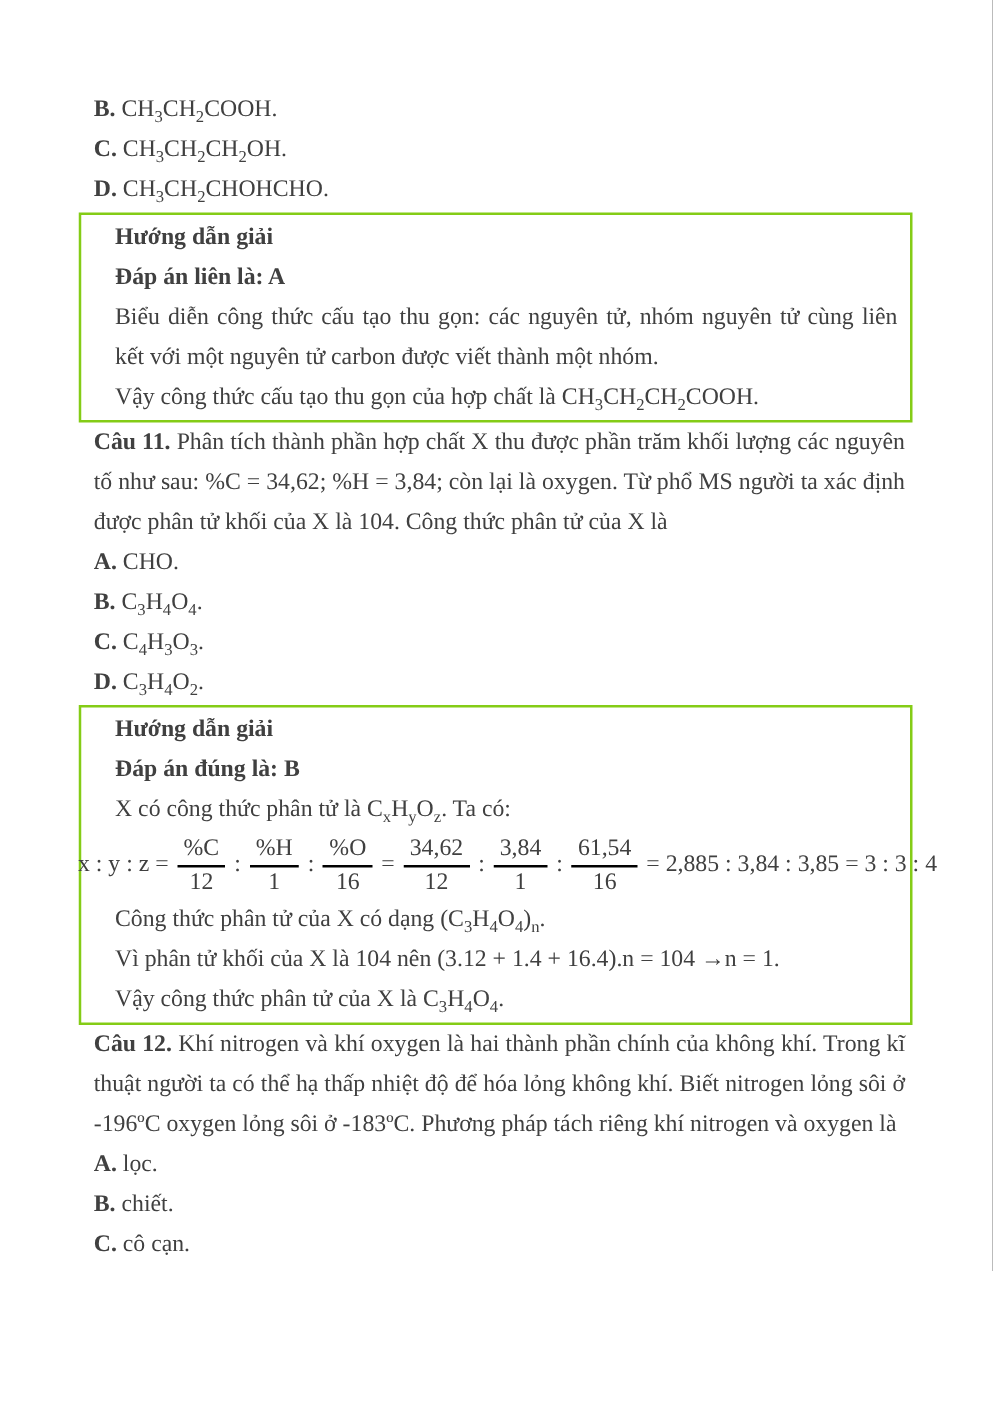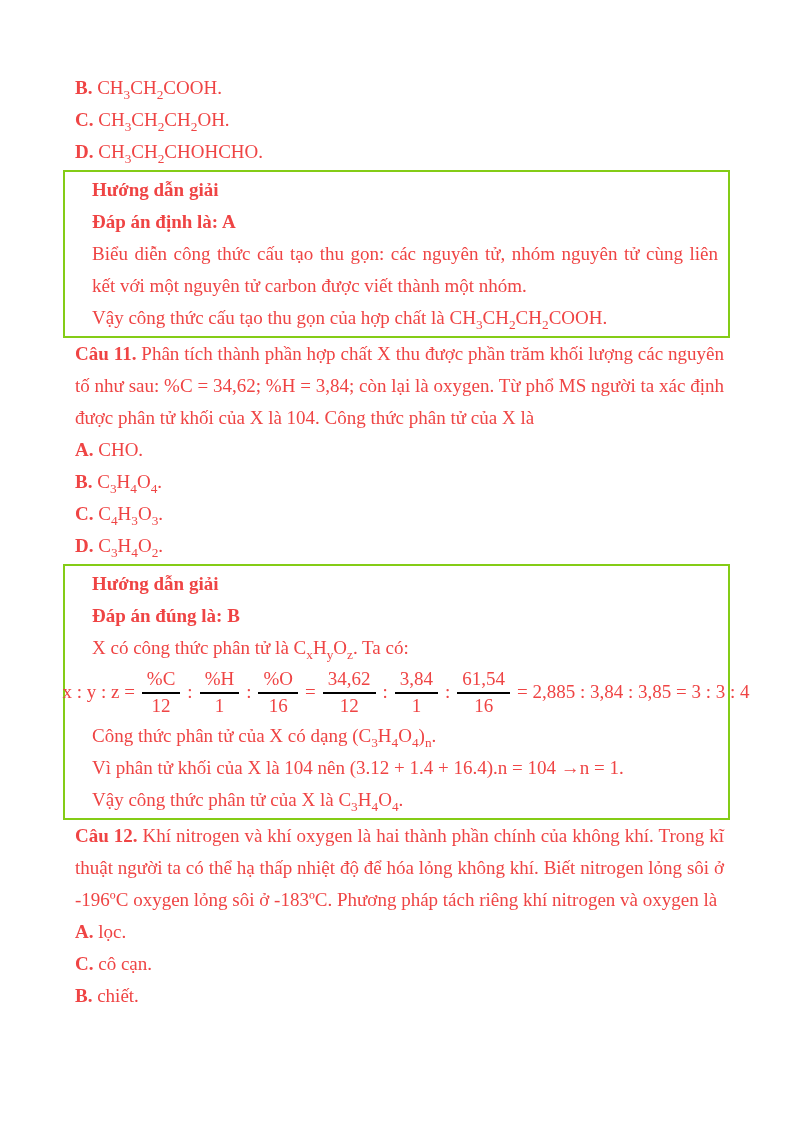--- a/index.html
+++ b/index.html
@@ -3,21 +3,21 @@
 <meta charset="utf-8">
 <style>
   html, body { margin: 0; padding: 0; background: #888; }
   .page {
     position: relative;
     width: 794px;
     height: 1122px;
     margin: 0 auto;
     background: #ffffff;
     font-family: "Liberation Serif", "DejaVu Serif", serif;
-    color: #ef4444;
+    color: #404040;
     overflow: hidden;
   }
   .content {
     position: absolute;
     left: 63px;
     top: 72px;
     width: 667px;
     font-size: 19px;
     line-height: 32px;
   }
@@ -61,21 +61,21 @@
 
 <div class="page">
   <div class="content">
 
     <p class="txt"><b>B.</b> CH<sub>3</sub>CH<sub>2</sub>COOH.</p>
     <p class="txt"><b>C.</b> CH<sub>3</sub>CH<sub>2</sub>CH<sub>2</sub>OH.</p>
     <p class="txt"><b>D.</b> CH<sub>3</sub>CH<sub>2</sub>CHOHCHO.</p>
 
     <div class="sol-box">
       <p class="bold">Hướng dẫn giải</p>
-      <p class="bold">Đáp án định là: A</p>
+      <p class="bold">Đáp án liên là: A</p>
       <p class="justify">Biểu diễn công thức cấu tạo thu gọn: các nguyên tử, nhóm nguyên tử cùng liên kết với một nguyên tử carbon được viết thành một nhóm.</p>
       <p>Vậy công thức cấu tạo thu gọn của hợp chất là CH<sub>3</sub>CH<sub>2</sub>CH<sub>2</sub>COOH.</p>
     </div>
 
     <p class="txt justify"><b>Câu 11.</b> Phân tích thành phần hợp chất X thu được phần trăm khối lượng các nguyên tố như sau: %C = 34,62; %H = 3,84; còn lại là oxygen. Từ phổ MS người ta xác định được phân tử khối của X là 104. Công thức phân tử của X là</p>
     <p class="txt"><b>A.</b> CHO.</p>
     <p class="txt"><b>B.</b> C<sub>3</sub>H<sub>4</sub>O<sub>4</sub>.</p>
     <p class="txt"><b>C.</b> C<sub>4</sub>H<sub>3</sub>O<sub>3</sub>.</p>
     <p class="txt"><b>D.</b> C<sub>3</sub>H<sub>4</sub>O<sub>2</sub>.</p>
 
@@ -116,17 +116,17 @@
           </span>
           <span class="op">= 2,885 : 3,84 : 3,85 = 3 : 3 : 4</span>
         </div>
       <p>Công thức phân tử của X có dạng (C<sub>3</sub>H<sub>4</sub>O<sub>4</sub>)<sub>n</sub>.</p>
       <p>Vì phân tử khối của X là 104 nên (3.12 + 1.4 + 16.4).n = 104 →n = 1.</p>
       <p>Vậy công thức phân tử của X là C<sub>3</sub>H<sub>4</sub>O<sub>4</sub>.</p>
     </div>
 
     <p class="txt justify"><b>Câu 12.</b> Khí nitrogen và khí oxygen là hai thành phần chính của không khí. Trong kĩ thuật người ta có thể hạ thấp nhiệt độ để hóa lỏng không khí. Biết nitrogen lỏng sôi ở -196ºC oxygen lỏng sôi ở -183ºC. Phương pháp tách riêng khí nitrogen và oxygen là</p>
     <p class="txt"><b>A.</b> lọc.</p>
+    <p class="txt"><b>B.</b> chiết.</p>
     <p class="txt"><b>C.</b> cô cạn.</p>
-    <p class="txt"><b>B.</b> chiết.</p>
 
   </div>
 </div>
 
 </body></html>

